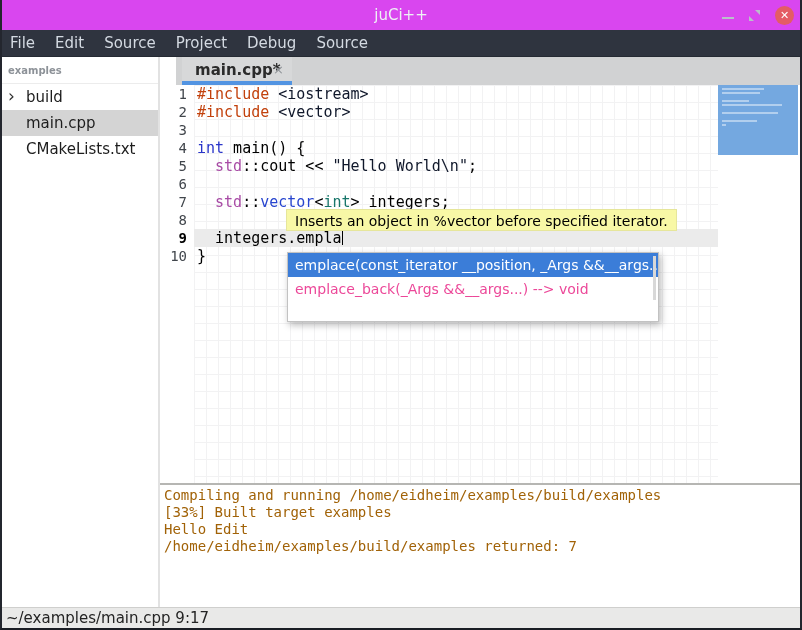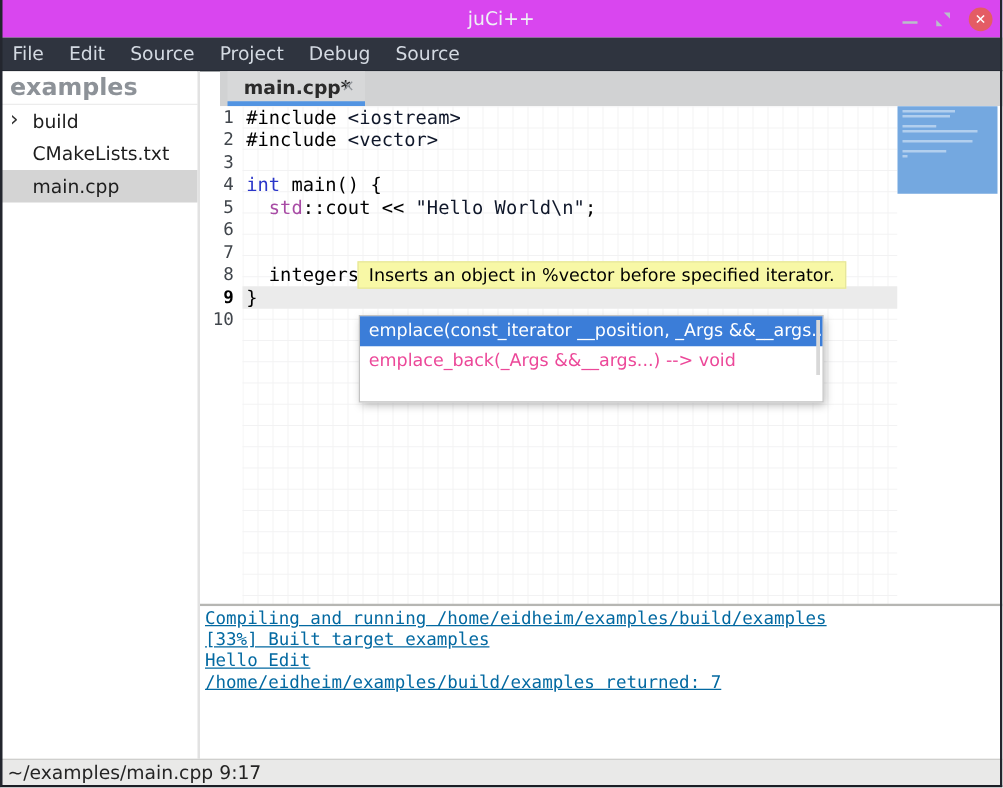--- a/index.html
+++ b/index.html
@@ -14,21 +14,21 @@
   .btn-restore svg { display:block; }
   .btn-close { width:19px; height:19px; border-radius:50%; background:#e45c64; color:#fff;
                font-size:11px; line-height:19px; text-align:center; font-weight:bold; }
 
   .menubar { position:absolute; left:0; top:30px; width:802px; height:27px; background:#2f343f;
              border-bottom:1px solid #252a33; display:flex; align-items:center; }
   .menu-item { color:#d4dae2; font-size:15px; padding:0 10px; }
 
   
   .sidebar { position:absolute; left:0; top:57px; width:158px; height:550px; background:#fff; }
-  .sidebar-header { height:27px; line-height:27px; padding-left:8px; font-size:19px; font-weight:bold;
+  .sidebar-header { height:27px; line-height:27px; padding-left:8px; font-size:10px; font-weight:bold;
                     color:#8d9298; border-bottom:1px solid #ececec; }
   .tree-row { height:26px; line-height:26px; font-size:15px; color:#1d1d1d; padding-left:26px; position:relative; white-space:nowrap; }
   .tree-row.selected { background:#d4d4d4; }
   .chevron { position:absolute; left:8px; top:-1px; color:#333; font-size:17px; }
   .pane-sep-v { position:absolute; left:158px; top:57px; width:2px; height:550px; background:#e2e2e2; }
 
   
   .tabbar { position:absolute; left:176px; top:57px; width:642px; height:28px; background:#d1d2d3; }
   .tab { position:absolute; left:6px; top:0; width:110px; height:28px; background:#d7d8d9; }
   .tab-label { font-size:15px; font-weight:bold; color:#2b2b2b; line-height:26px; padding-left:13px; display:inline-block; }
@@ -42,21 +42,21 @@
                  font-family:"DejaVu Sans Mono", monospace; font-size:14px; color:#41464c; }
   .gutter .num.cur { font-weight:bold; color:#000; }
   .code-area { position:absolute; left:34px; top:0; width:524px; height:398px;
     background-image:linear-gradient(#f2f2f3 1px, transparent 1px),
                      linear-gradient(90deg, #f2f2f3 1px, transparent 1px);
     background-size:12px 17px; }
   .current-band { position:absolute; left:0; top:144px; width:524px; height:18px; background:#ebebeb; }
   #code { position:absolute; left:0; top:0; }
   .line-row { height:18px; line-height:18px; font-family:"DejaVu Sans Mono", monospace;
               font-size:15px; white-space:pre; color:#000; padding-left:3px; }
-  .c-pp  { color:#000000; }
+  .c-pp  { color:#c2410c; }
   .c-str { color:#0f172a; }
   .c-kw  { color:#2a35c9; }
   .c-ns  { color:#a84ba5; }
   .c-type{ color:#2745cf; }
   .c-tt  { color:#18766a; }
   .c-pl  { color:#000; }
   .cursor { display:inline-block; width:1px; height:14px; background:#000; vertical-align:-2px; }
 
   
   .minimap { position:absolute; left:558px; top:0; width:80px; height:398px; background:#fff; }
@@ -68,21 +68,21 @@
              background:#f8f8a6; border:1px solid #e6e69b; font-size:14px; color:#000; white-space:nowrap; z-index:30; }
   .popup { position:absolute; left:287px; top:252px; width:372px; background:#fff;
            border:1px solid #c2c2c2; box-shadow:2px 3px 7px rgba(0,0,0,.28); padding-bottom:20px; z-index:30; }
   .popup-row { height:24px; line-height:24px; padding:0 7px; font-size:14px; color:#ec4899; white-space:nowrap; overflow:hidden; }
   .popup-row.sel { background:#3b7dd8; color:#fff; }
   .popup-sb { position:absolute; right:2px; top:3px; width:3px; height:44px; background:#d8d8d8; }
 
   
   .editor-sep { position:absolute; left:160px; top:483px; width:642px; height:2px; background:#b6b6b3; }
   .terminal { position:absolute; left:160px; top:485px; width:642px; height:122px; background:#fff; padding:2px 0 0 4px; }
-  .term-line { font-family:"DejaVu Sans Mono", monospace; font-size:14px; line-height:17px; color:#0369a1; white-space:pre;text-decoration:underline; }
+  .term-line { font-family:"DejaVu Sans Mono", monospace; font-size:14px; line-height:17px; color:#a16207; white-space:pre; }
   .statusbar { position:absolute; left:0; top:607px; width:802px; height:21px; background:#e9e9e8;
                border-top:1px solid #cfcfcd; line-height:20px; padding-left:6px; font-size:15px; color:#242424; }
   .window-border { position:absolute; left:0; top:0; width:802px; height:630px; pointer-events:none;
                    border-left:2px solid #23262e; border-right:2px solid #23262e; border-bottom:2px solid #1a1d24; z-index:50; }
 </style>
 </head>
 <body>
 
 <div class="titlebar">
   <div class="title">juCi++</div>
@@ -104,22 +104,22 @@
     <div class="menu-item">Source</div>
     <div class="menu-item">Project</div>
     <div class="menu-item">Debug</div>
     <div class="menu-item">Source</div>
   </div>
 
 <div class="sidebar">
   <div class="sidebar-header">examples</div>
   <div id="tree">
       <div class="tree-row"><span class="chevron">›</span><span>build</span></div>
+      <div class="tree-row selected"><span>main.cpp</span></div>
       <div class="tree-row"><span>CMakeLists.txt</span></div>
-      <div class="tree-row selected"><span>main.cpp</span></div>
     </div>
 </div>
 <div class="pane-sep-v"></div>
 
 <div class="tabbar">
   <div class="tab">
     <span class="tab-label">main.cpp*</span>
     <span class="tab-close">×</span>
     <div class="tab-underline"></div>
   </div>
@@ -141,20 +141,21 @@
       <div class="num cur">9</div>
       <div class="num">10</div>
     </div>
   <div id="code" style="left: 34px; position: absolute; top: 0px;">
       <div class="line-row"><span class="c-pp">#include</span><span class="c-pl"> </span><span class="c-str">&lt;iostream&gt;</span></div>
       <div class="line-row"><span class="c-pp">#include</span><span class="c-pl"> </span><span class="c-str">&lt;vector&gt;</span></div>
       <div class="line-row"></div>
       <div class="line-row"><span class="c-kw">int</span><span class="c-pl"> main() {</span></div>
       <div class="line-row"><span class="c-pl">  </span><span class="c-ns">std</span><span class="c-pl">::cout &lt;&lt; </span><span class="c-str">"Hello World\n"</span><span class="c-pl">;</span></div>
       <div class="line-row"></div>
+      <div class="line-row"><span class="c-pl">  </span><span class="c-ns">std</span><span class="c-pl">::</span><span class="c-type">vector</span><span class="c-pl">&lt;</span><span class="c-tt">int</span><span class="c-pl">&gt; integers;</span></div>
       <div class="line-row"></div>
       <div class="line-row"><span class="c-pl">  integers.empla</span><span class="cursor"></span></div>
       <div class="line-row"><span class="c-pl">}</span></div>
     </div>
   <div class="minimap">
     <div class="mm-slider" id="mm-slider">
         <div class="mm-line" style="width: 42px;"></div>
         <div class="mm-line" style="width: 38px;"></div>
         <div class="mm-line" style="width: 0px; background: transparent;"></div>
         <div class="mm-line" style="width: 27px;"></div>

